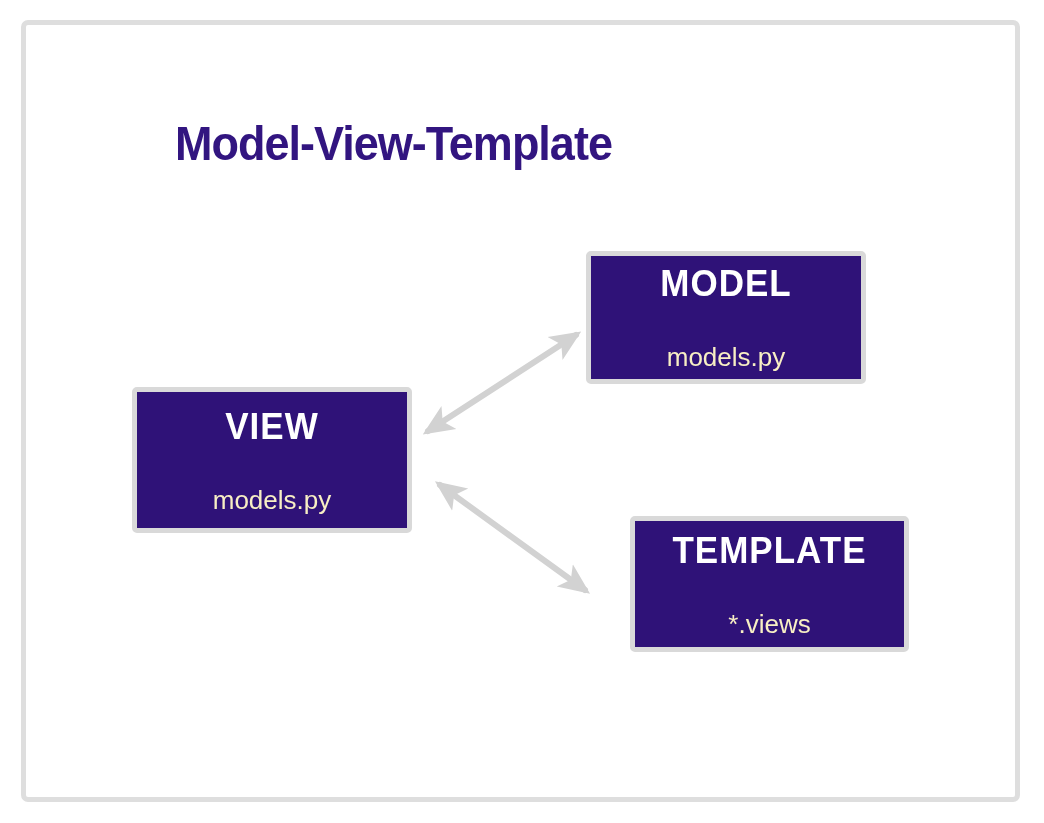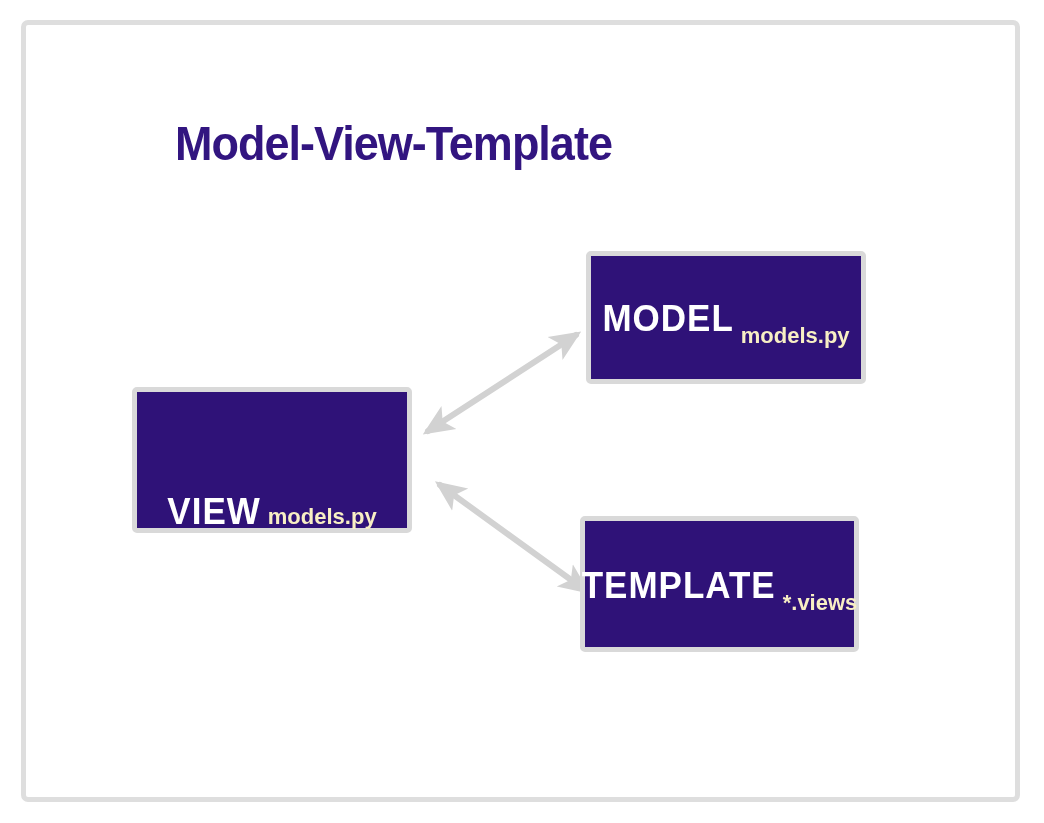--- a/index.html
+++ b/index.html
@@ -62,40 +62,41 @@
     fill: none;
   }
   .arrowhead-shape { fill: var(--arrow-color); }
 
   .node {
     position: absolute;
     background: var(--box-fill);
     border: 5px solid var(--box-border);
     border-radius: 5px;
     display: flex;
+    flex-direction: column;
     align-items: center;
     justify-content: center;
     gap: 7px;
   }
   .node-model    { left: 586px; top: 251px; width: 280px; height: 133px; }
-  .node-view     { left: 132px; top: 387px; width: 280px; height: 146px; align-items: flex-end; }
-  .node-template { left: 580px; top: 516px; width: 279px; height: 136px; }
+  .node-view     { left: 132px; top: 387px; width: 280px; height: 146px; }
+  .node-template { left: 630px; top: 516px; width: 279px; height: 136px; }
 
   .node-label {
     color: var(--box-label-color);
     font-size: 35px;
     font-weight: bold;
     letter-spacing: 1px;
     transform: scaleY(1.05);
     line-height: 1;
   }
   .node-sublabel {
     color: var(--box-sublabel-color);
-    font-size: 22px;
-    font-weight: bold;
+    font-size: 26px;
+    font-weight: normal;
     line-height: 1;
     margin-top: 37px;
   }
 </style>
 </head>
 <body>
 
 <div class="canvas">
 
   <div class="frame"></div>

